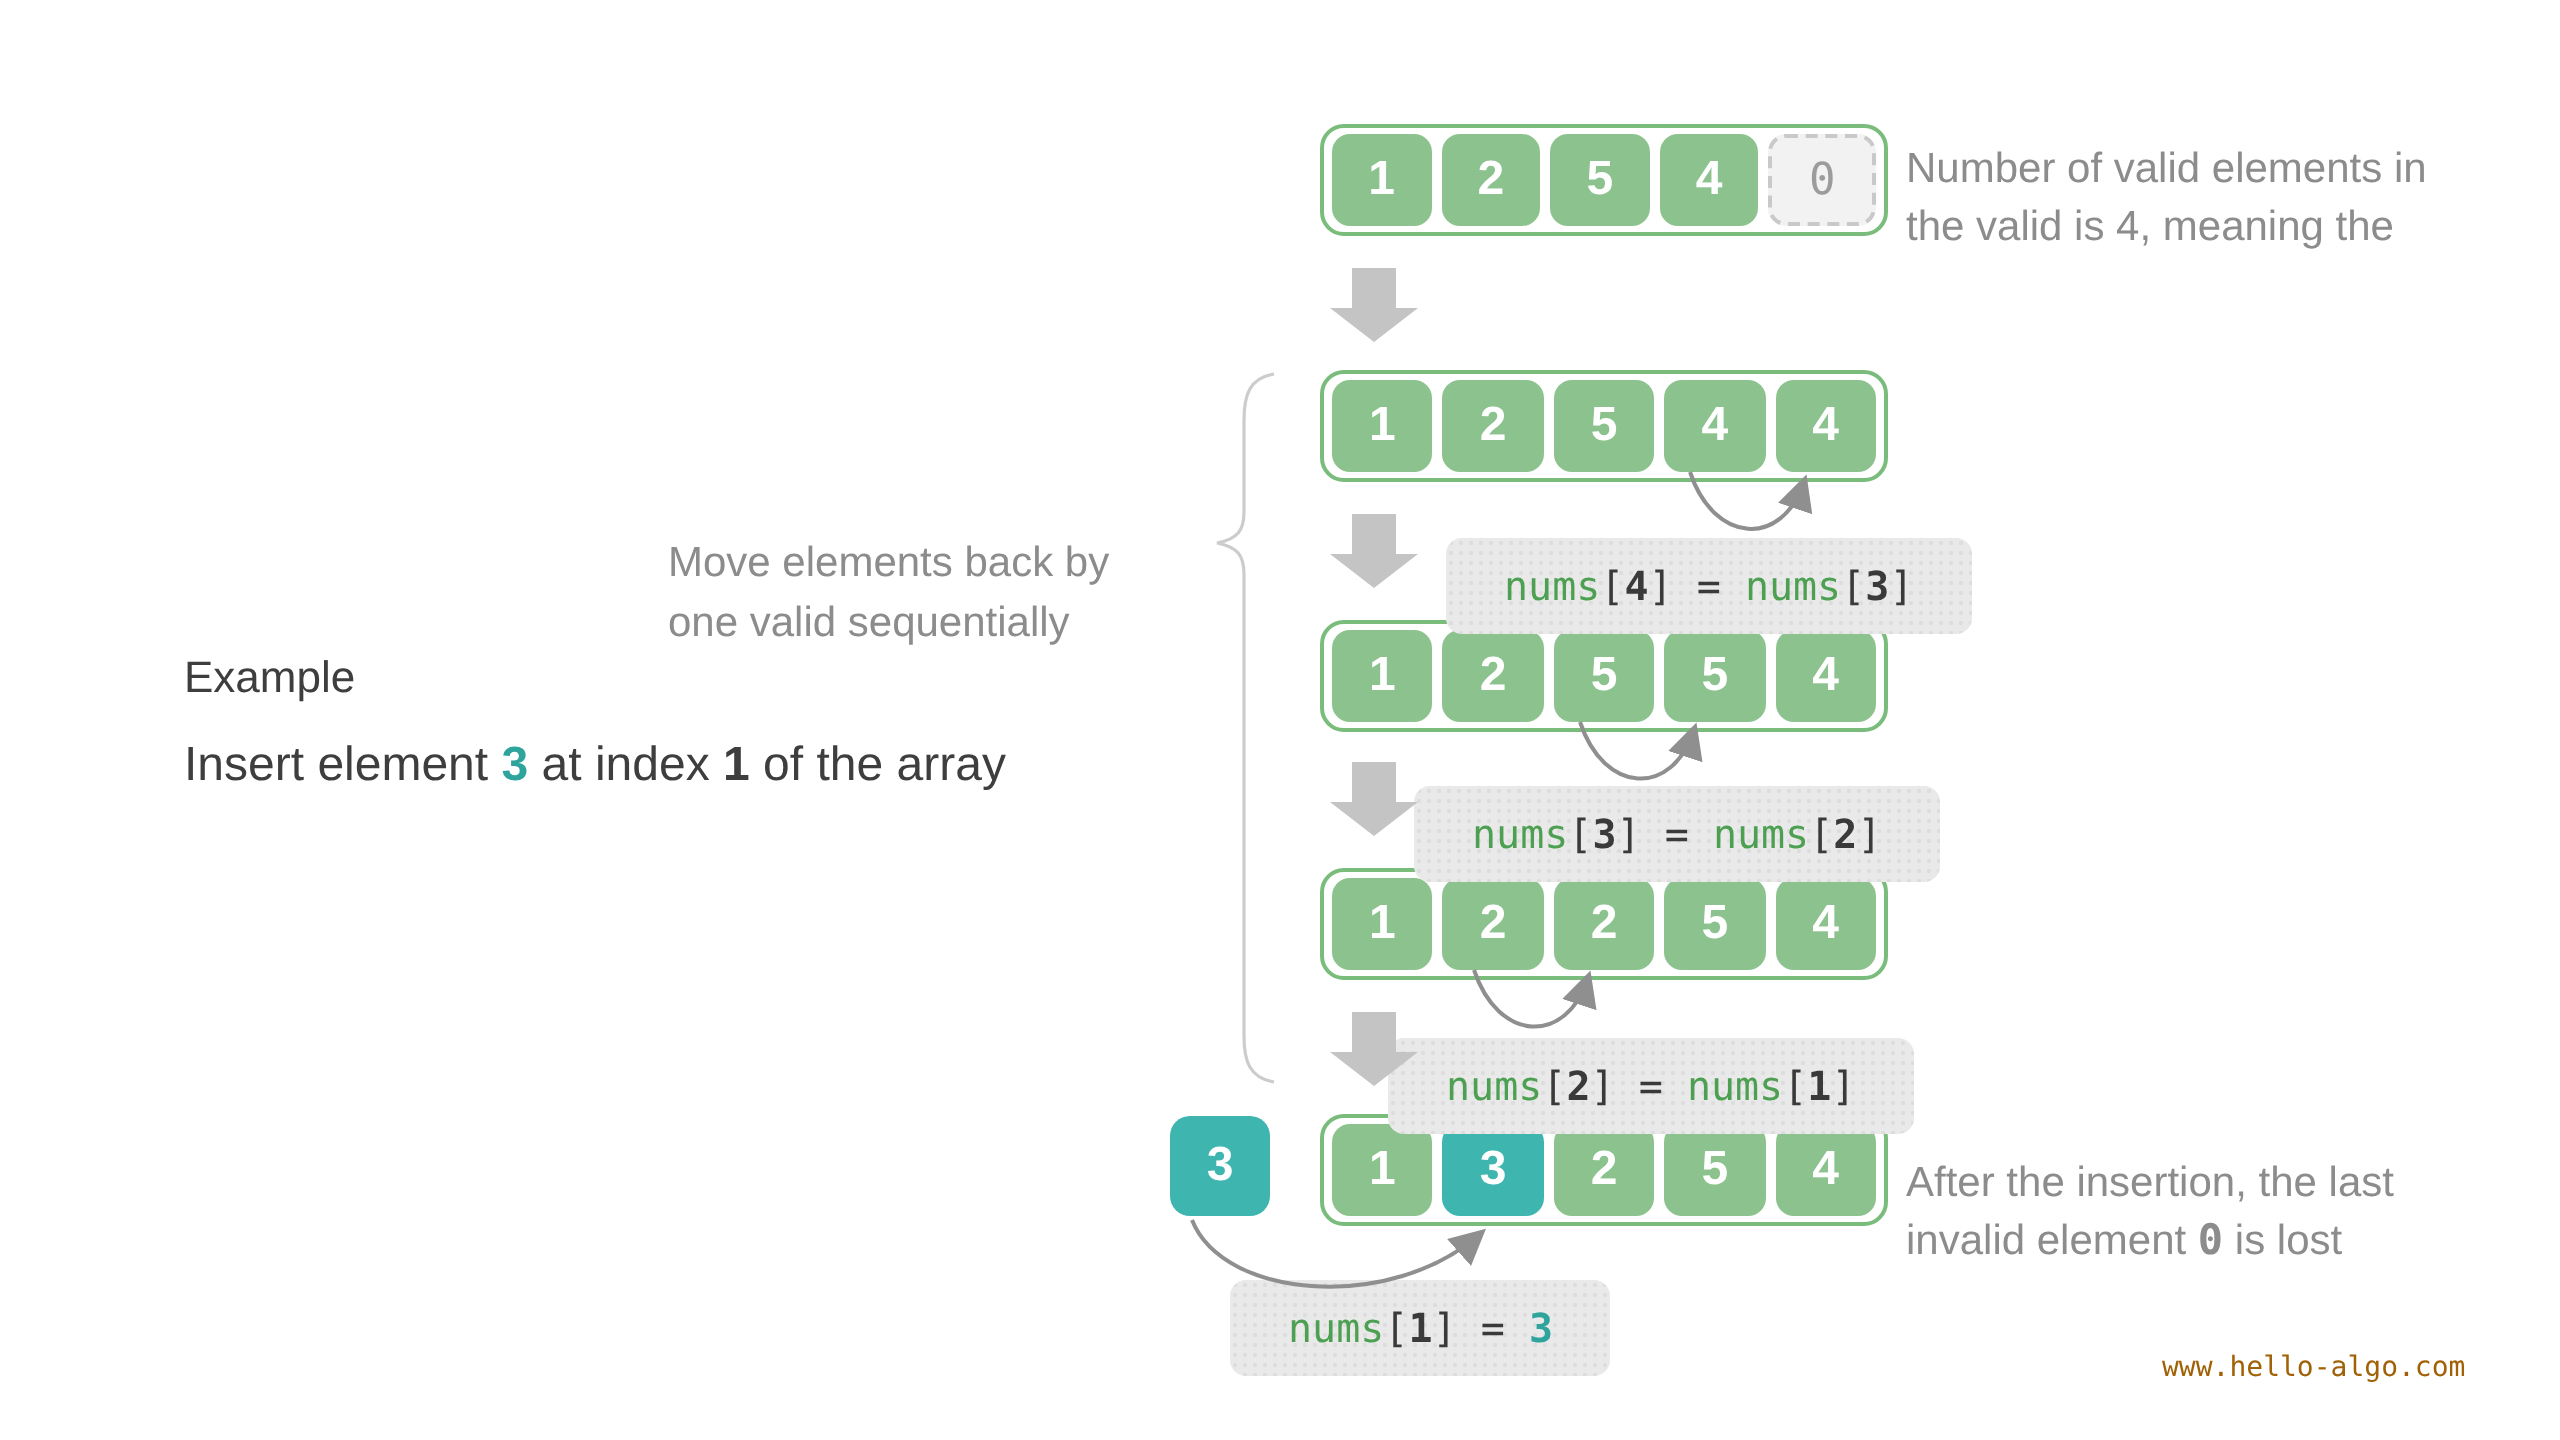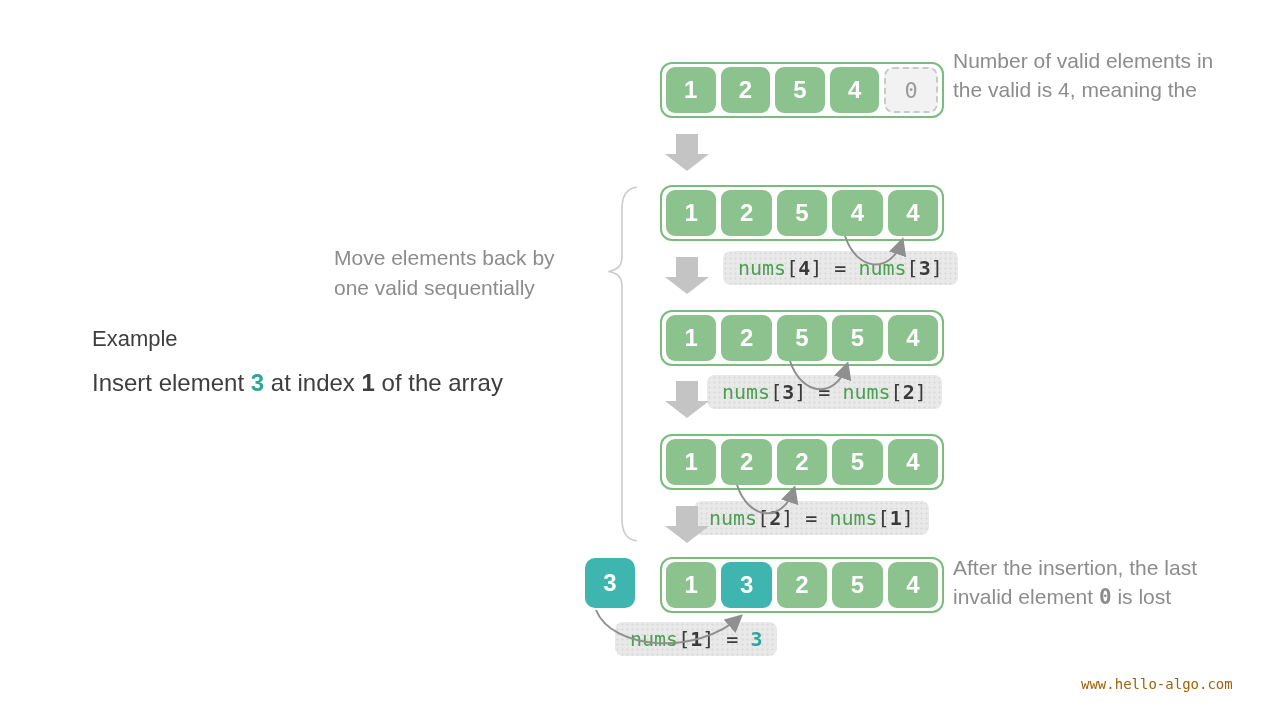--- a/index.html
+++ b/index.html
@@ -16,35 +16,35 @@
         display:flex;align-items:center;justify-content:center;box-sizing:border-box;}
   .cell.teal{background:#3EB6AF;}
   .cell.invalid{background:#F2F2F2;border:2px dashed #C9C9C9;color:#9C9C9C;font-weight:400;
                 font-family:"DejaVu Sans Mono",monospace;font-size:22px;}
 
   .standalone{position:absolute;left:585px;top:558px;width:50px;height:50px;background:#3EB6AF;
               border-radius:10px;color:#ffffff;font-weight:700;font-size:24px;
               display:flex;align-items:center;justify-content:center;}
 
   
-  .code-label{position:absolute;height:34px;background:#E9E9E9;border-radius:8px;
+  .code-label{position:absolute;height:48px;background:#E9E9E9;border-radius:8px;
               background-image:radial-gradient(rgba(0,0,0,0.05) 1px, transparent 1.2px);
               background-size:5px 5px;
               font-family:"DejaVu Sans Mono",monospace;font-size:20px;color:#3A3A3A;
-              display:flex;align-items:center;padding:0 15px;white-space:pre;}
+              display:flex;align-items:center;padding:0 29px;white-space:pre;margin-top:18px;}
   #label1{left:723px;top:251px}
   #label2{left:707px;top:375px}
   #label3{left:694px;top:501px}
   #label4{left:615px;top:622px}
   .s-green{color:#4D9F52;}
   .s-num{color:#3A3A3A;font-weight:700;}
   .s-tealb{color:#2EA49D;font-weight:700;}
 
   
-  .note{position:absolute;color:#8C8C8C;font-size:21px;line-height:29px;}
+  .note{position:absolute;color:#8C8C8C;font-size:21px;line-height:29px;margin-top:24px;}
   #note-top{left:953px;top:46px;}
   #note-bottom{left:953px;top:553px;}
   #brace-note{left:334px;top:243px;line-height:30px;}
   .s-mono{font-family:"DejaVu Sans Mono",monospace;font-weight:700;}
 
   
   #example{position:absolute;left:92px;top:326px;color:#3E3E3E;}
   #example .heading{font-size:22px;font-weight:400;margin-bottom:17px;}
   #example .desc{font-size:24px;}
   .s-teal{color:#2EA49D;font-weight:700;}

